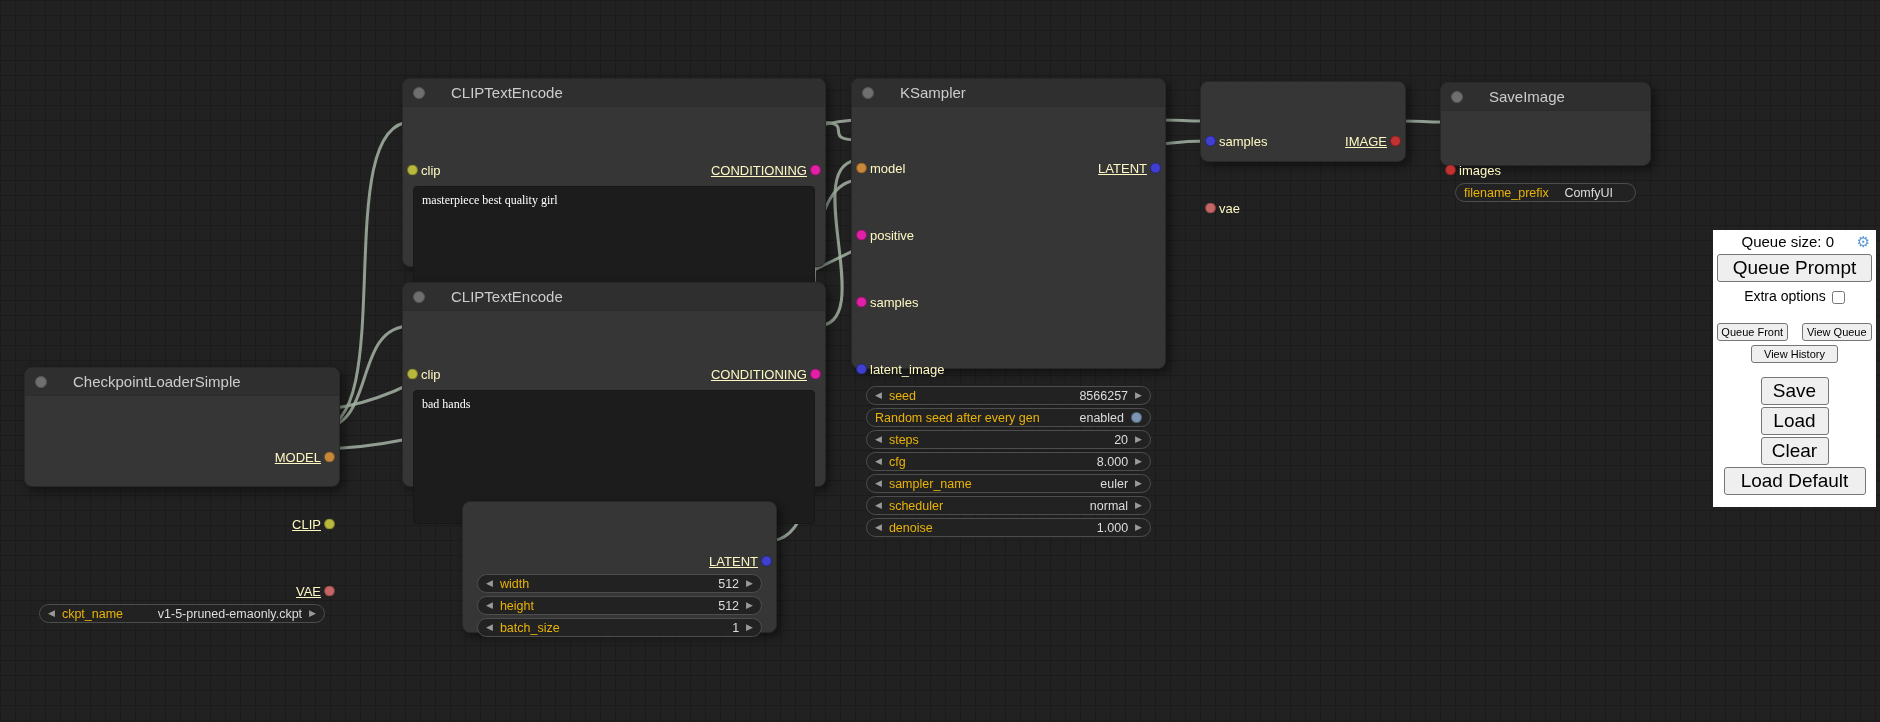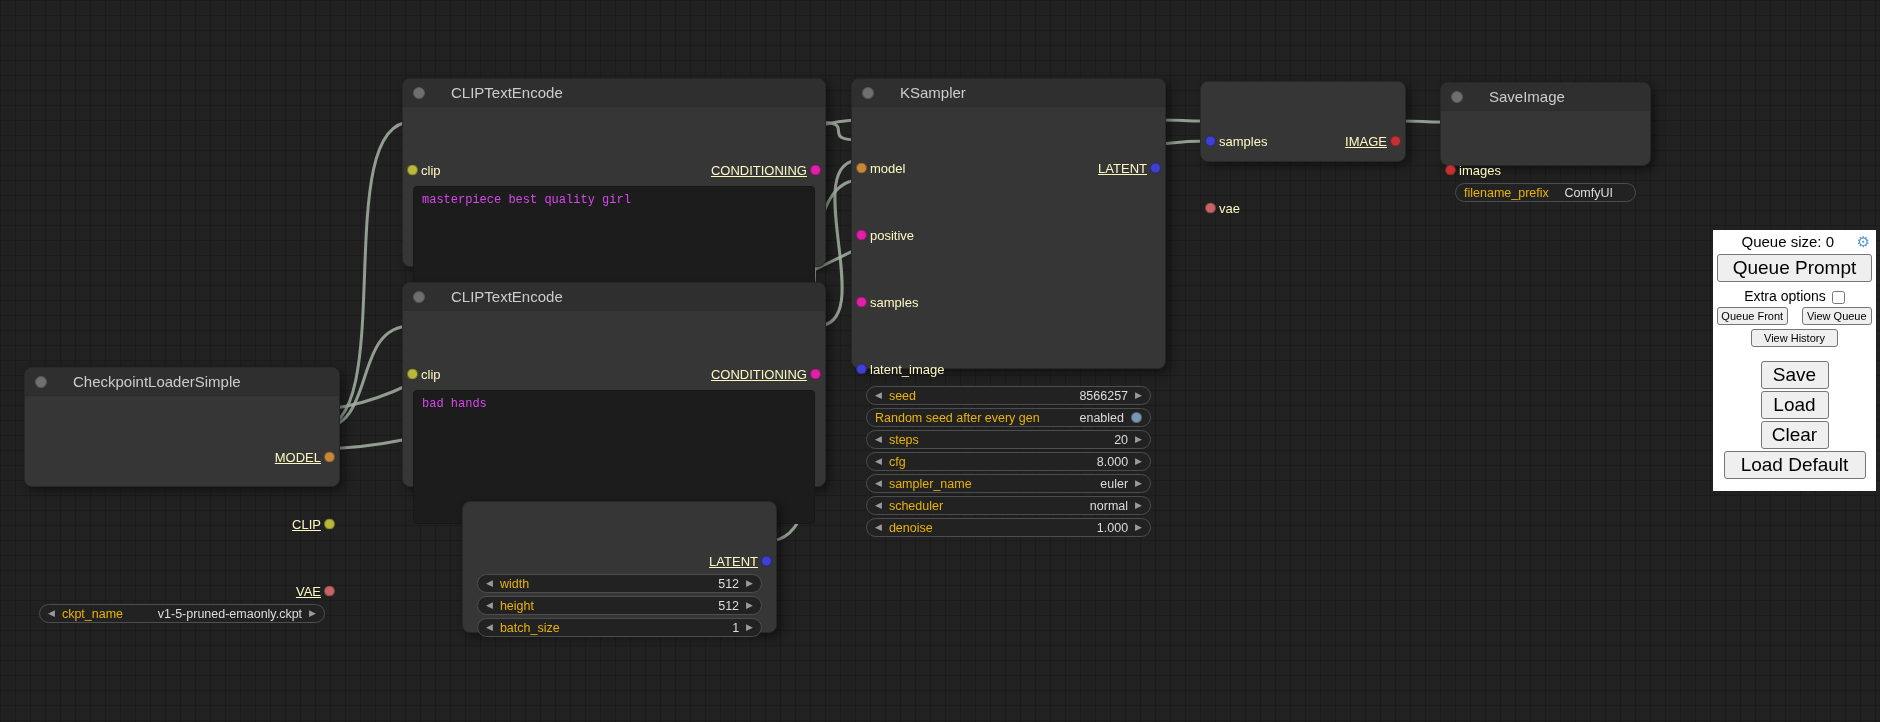--- a/index.html
+++ b/index.html
@@ -55,21 +55,21 @@
   .widget .wvalue { margin-left:auto; color:#dddddd; white-space:nowrap; }
   .widget .toggle-dot {
     width:11px; height:11px; border-radius:50%; flex:none;
     background:var(--c-toggle,#7d95b5); border:1px solid rgba(0,0,0,.3);
   }
   .widget.pad-value .wvalue { margin-right:14px; }
 
   textarea.prompt {
     display:block; margin:6px 10px 16px; width:calc(100% - 20px);
     background:#1c1c1c; border:1px solid #171717; border-radius:4px;
-    color:#d946ef; font-family:Liberation Mono, monospace; font-size:12px;
+    color:#ffffff; font-family:Liberation Serif, serif; font-size:12px;
     padding:6px 8px; resize:none; outline:none;
   }
 
   
   #node-checkpoint   { left:24px;   top:367px; width:316px; height:120px; }
   #node-clip-pos     { left:402px;  top:78px;  width:424px; height:189px; }
   #node-clip-neg     { left:402px;  top:282px; width:424px; height:205px; }
   #node-empty-latent { left:462px;  top:501px; width:315px; height:132px; }
   #node-ksampler     { left:851px;  top:78px;  width:315px; height:291px; }
   #node-vae          { left:1200px; top:81px;  width:206px; height:81px;  }
@@ -86,21 +86,21 @@
   }
   .menu-row1 { display:flex; align-items:center; font-size:15px; padding:1px 2px; }
   .queue-size { flex:1; text-align:center; }
   .gear { color:var(--c-gear,#5b9bd5); font-size:15px; line-height:1; cursor:pointer; flex:none; }
   .btn {
     font-family:"Liberation Sans", sans-serif;
     background:#efefef; border:1px solid #767676; border-radius:3px;
     color:#000; cursor:pointer;
   }
   .btn-queue { width:100%; font-size:19px; padding:2px 0; margin:3px 0 2px; }
-  .extra { display:flex; justify-content:center; align-items:flex-end; gap:6px; font-size:14px; margin:4px 0 3px; }
+  .extra { display:flex; justify-content:center; align-items:flex-end; gap:6px; font-size:14px; margin:4px 0 19px; }
   .extra input { margin:0; width:13px; height:13px; }
   .row-2 { display:flex; gap:14px; margin:2px 0; }
   .row-2 .btn { flex:1; font-size:11px; padding:2px 0; }
   .btn-history { font-size:11px; padding:2px 12px; margin:2px 0 12px; }
   .btn-big { display:block; margin:2px auto; font-size:19px; padding:2px 10px; min-width:68px; }
   .btn-default { min-width:142px; }
 </style>
 </head>
 <body>
 

